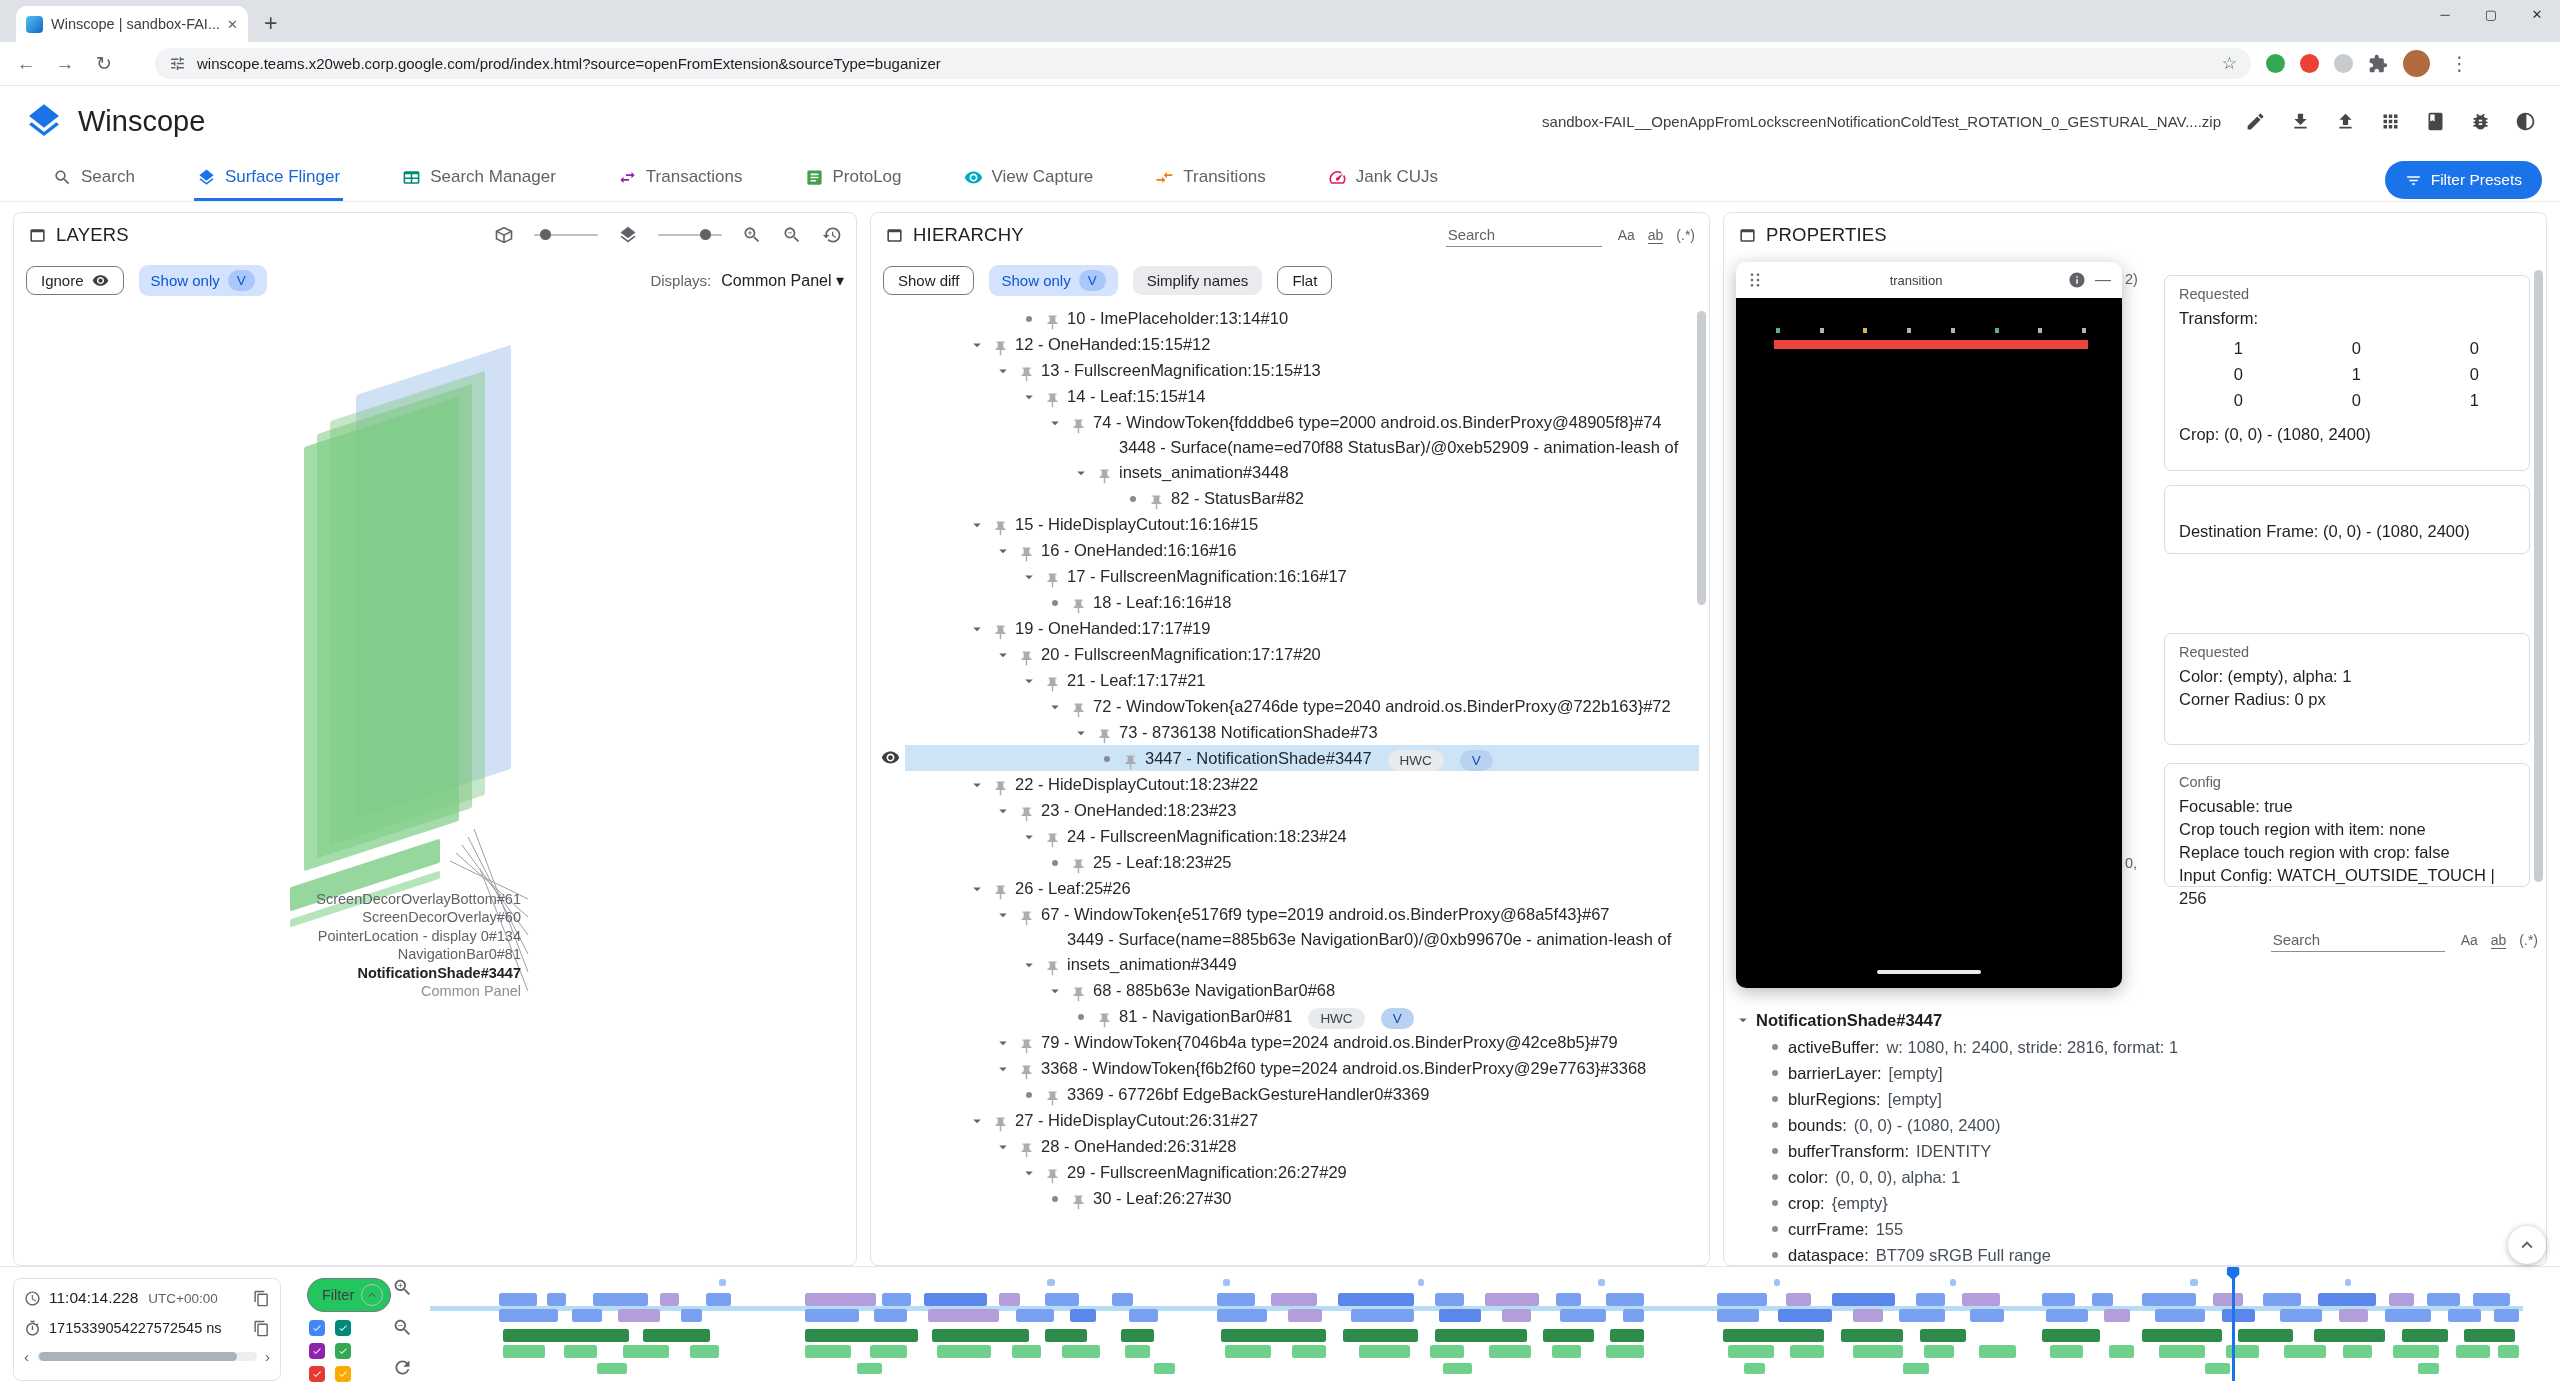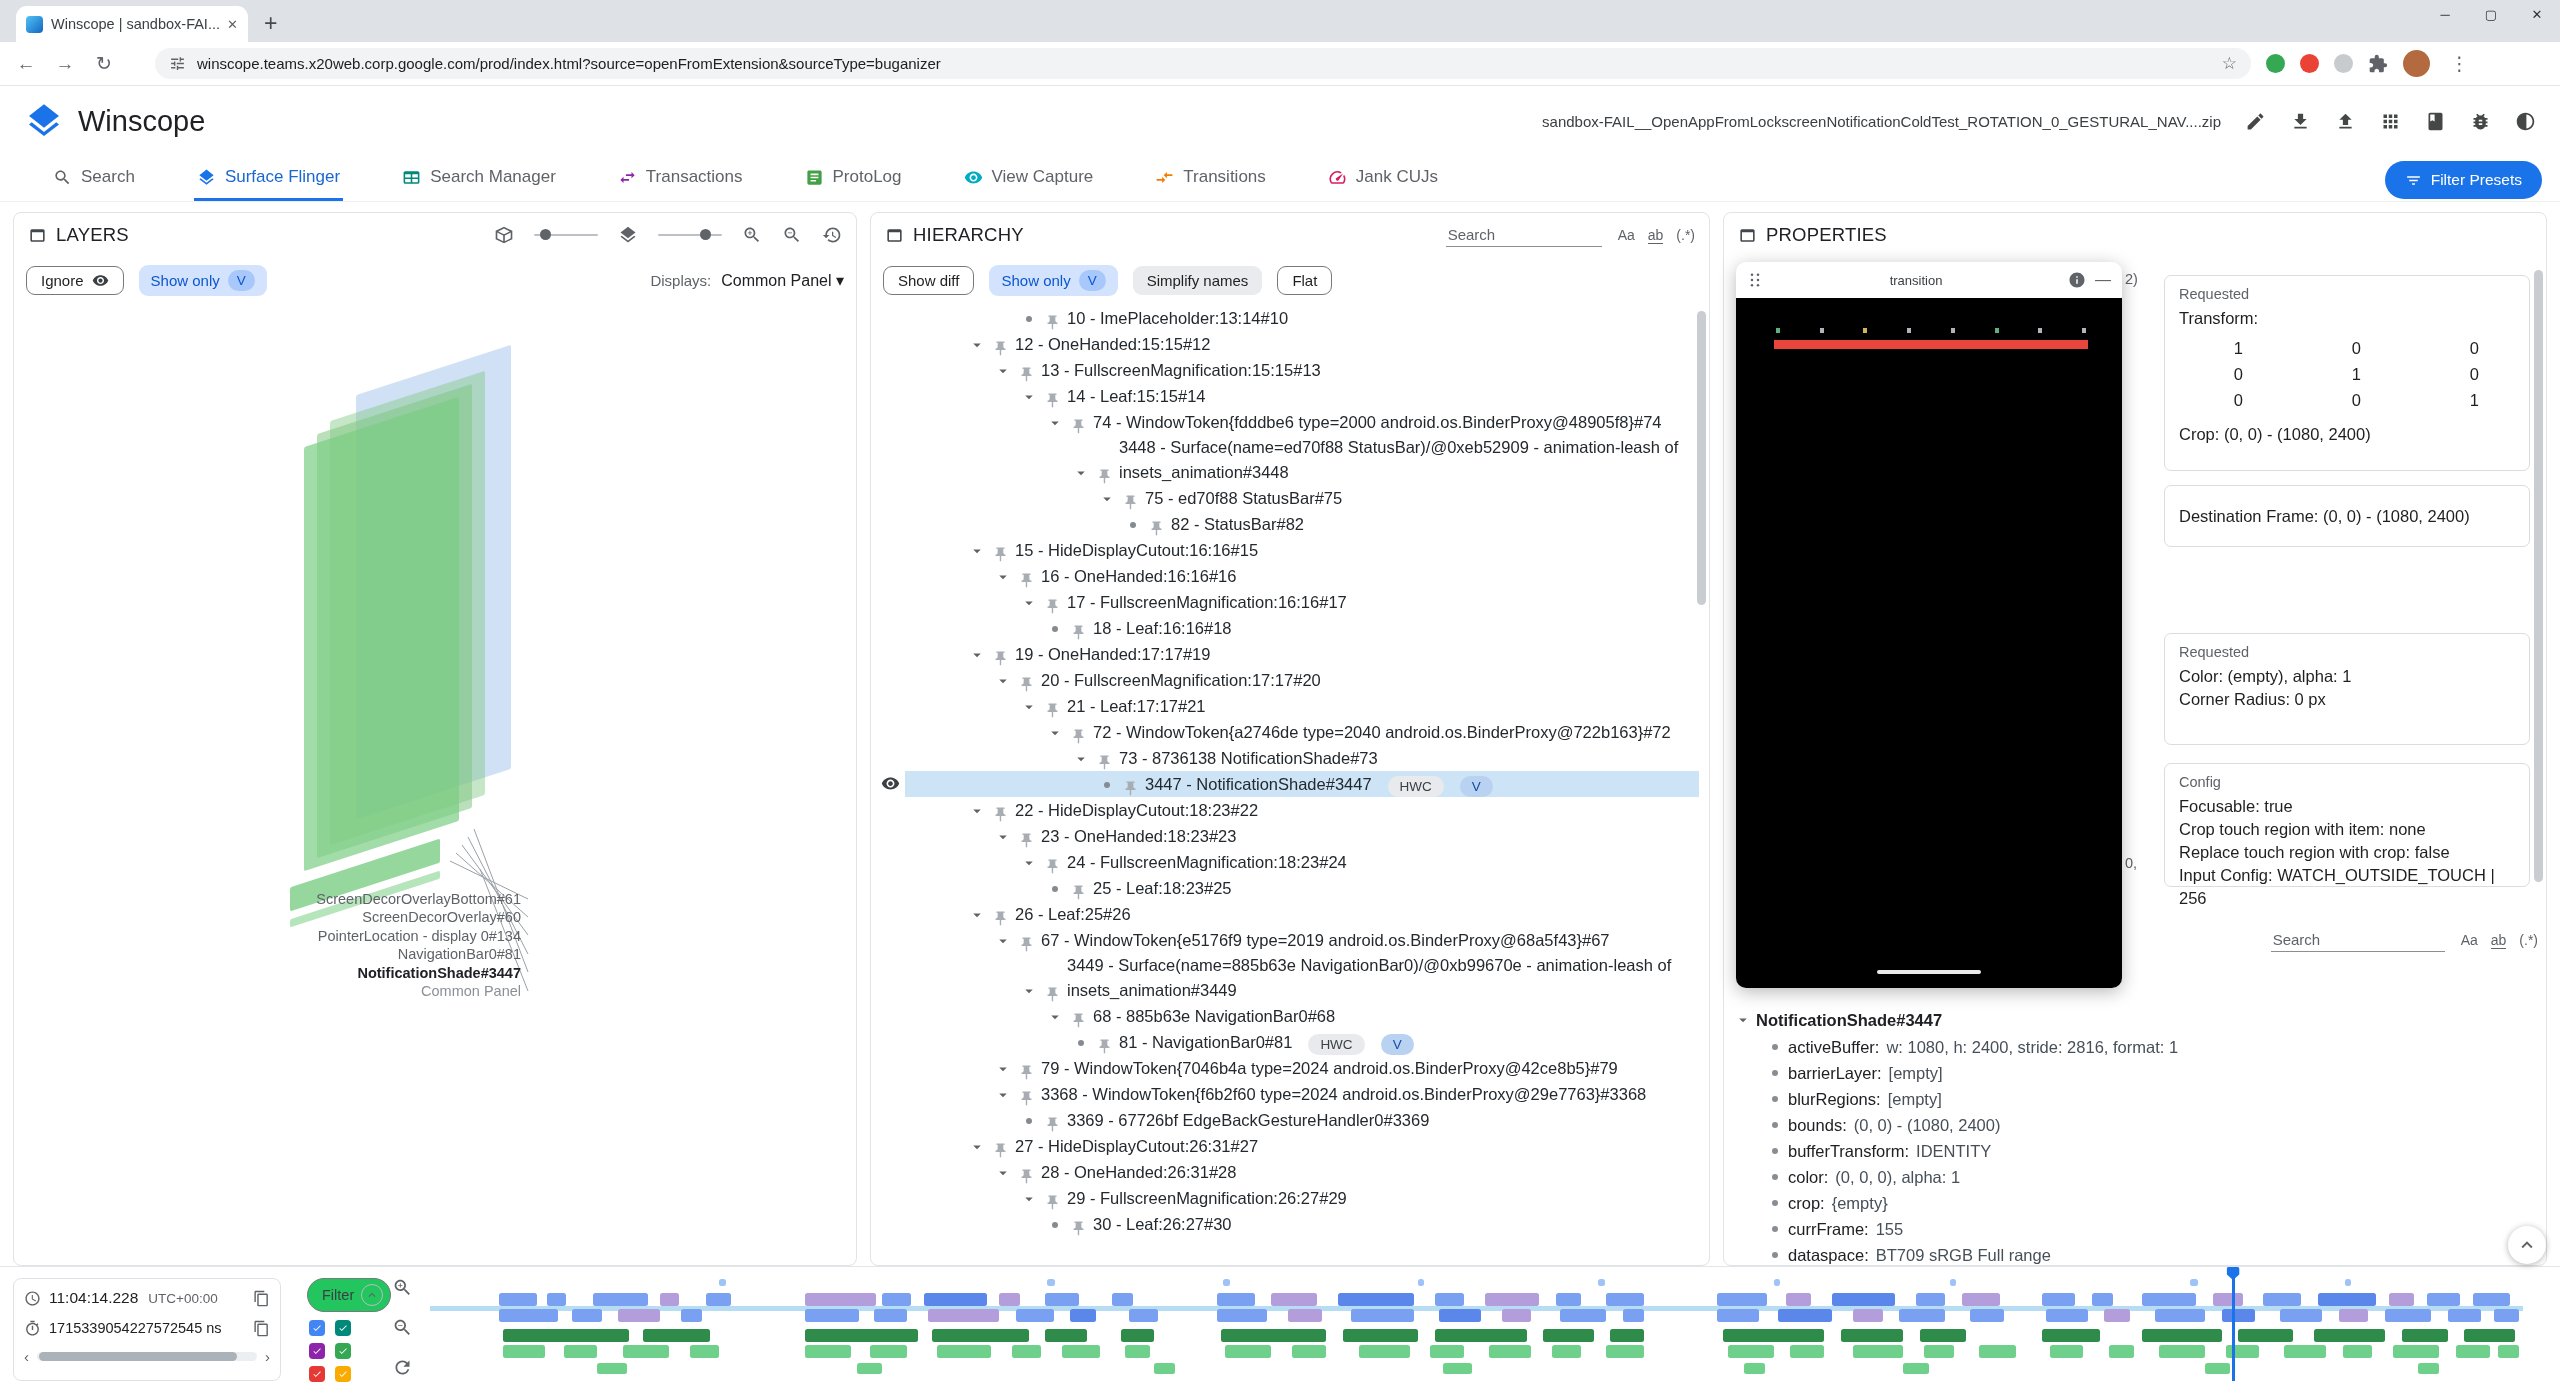--- a/index.html
+++ b/index.html
@@ -520,35 +520,20 @@
               </svg>
             </span>
           </span>
           <span class="ic pinic">
             <svg viewBox="0 0 24 24" fill="currentColor">
               <path d="M16 9V4h1c.55 0 1-.45 1-1s-.45-1-1-1H7c-.55 0-1 .45-1 1s.45 1 1 1h1v5c0 1.66-1.34 3-3 3v2h5.97v7l1 1 1-1v-7H19v-2c-1.66 0-3-1.34-3-3z"></path>
             </svg>
           </span>
           <span class="h-label">3448 - Surface(name=ed70f88 StatusBar)/@0xeb52909 - animation-leash of insets_animation#3448</span>
         </div>
-        <div class="h-row" style="padding-left: 227px;">
-          <span class="mark">
-            <span class="ic">
-              <svg viewBox="0 0 24 24" fill="currentColor">
-                <path d="M7 10l5 5 5-5z"></path>
-              </svg>
-            </span>
-          </span>
-          <span class="ic pinic">
-            <svg viewBox="0 0 24 24" fill="currentColor">
-              <path d="M16 9V4h1c.55 0 1-.45 1-1s-.45-1-1-1H7c-.55 0-1 .45-1 1s.45 1 1 1h1v5c0 1.66-1.34 3-3 3v2h5.97v7l1 1 1-1v-7H19v-2c-1.66 0-3-1.34-3-3z"></path>
-            </svg>
-          </span>
-          <span class="h-label">75 - ed70f88 StatusBar#75</span>
-        </div>
         <div class="h-row" style="padding-left: 253px;">
           <span class="mark">
             <span class="leafdot"></span>
           </span>
           <span class="ic pinic">
             <svg viewBox="0 0 24 24" fill="currentColor">
               <path d="M16 9V4h1c.55 0 1-.45 1-1s-.45-1-1-1H7c-.55 0-1 .45-1 1s.45 1 1 1h1v5c0 1.66-1.34 3-3 3v2h5.97v7l1 1 1-1v-7H19v-2c-1.66 0-3-1.34-3-3z"></path>
             </svg>
           </span>
           <span class="h-label">82 - StatusBar#82</span>
@@ -953,21 +938,21 @@
           <span>0</span>
           <span>0</span>
           <span>1</span>
           <span>0</span>
           <span>0</span>
           <span>0</span>
           <span>1</span>
         </div>
       <div class="cline">Crop: (0, 0) - (1080, 2400)</div>
     </div>
-    <div class="pcard" style="top:272px;height:62px;display:flex;align-items:center">
+    <div class="pcard" style="top:272px;height:69px;display:flex;align-items:flex-end">
       <div class="cline">Destination Frame: (0, 0) - (1080, 2400)</div>
     </div>
     <div class="pcard" style="top:420px;height:112px">
       <div class="ctitle">Requested</div>
       <div id="req2lines">
           <div class="cline">Color: (empty), alpha: 1</div>
           <div class="cline">Corner Radius: 0 px</div>
         </div>
     </div>
     <div class="pcard" style="top:550px;height:124px">

